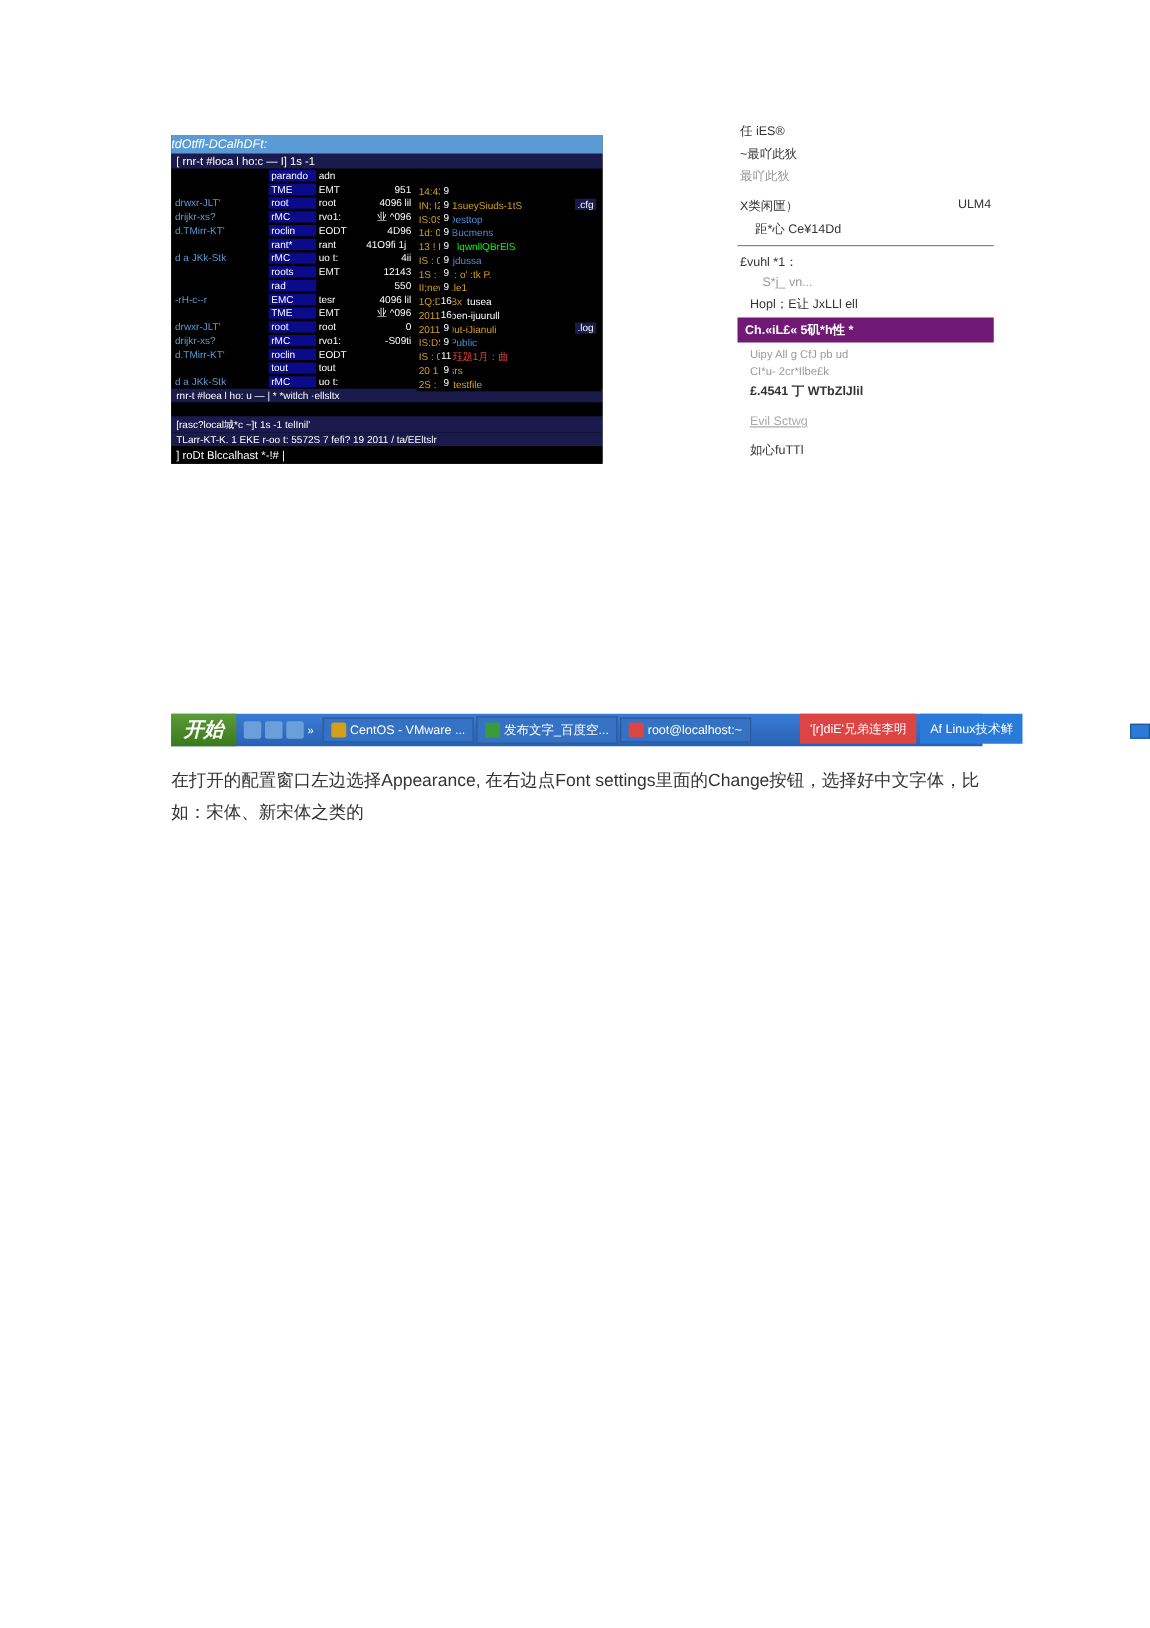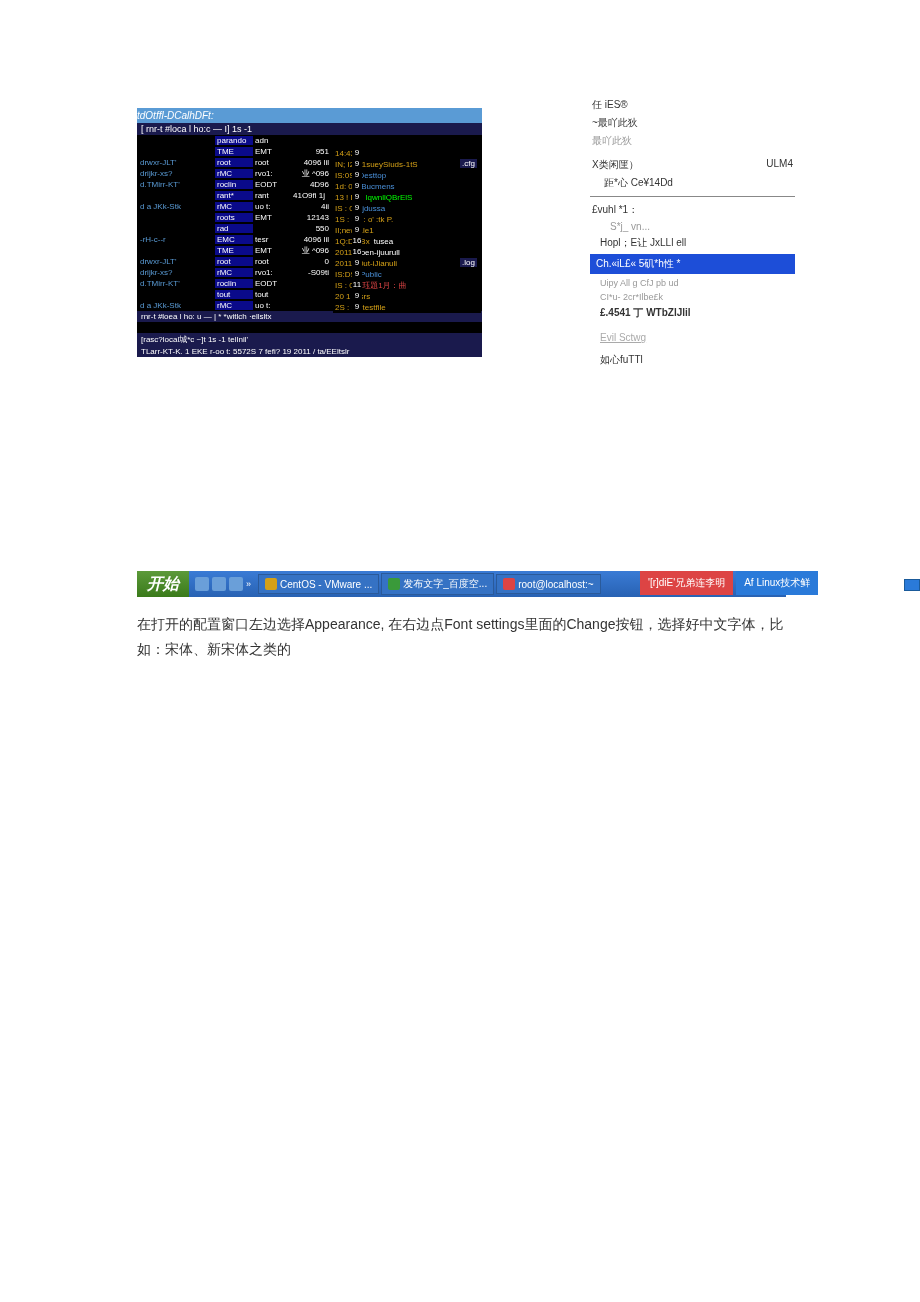--- a/index.html
+++ b/index.html
@@ -23,21 +23,21 @@
 .cfg-label { position: absolute; color: #fff; background: #1a1a4d; font-size: 8px; padding: 0 2px; }
 .bottom-lines { background: #1a1a4d; color: #fff; font-size: 8px; padding: 1px 4px; }
 .prompt-line { background: #000; color: #fff; font-size: 9px; padding: 2px 4px; }
 
 .sidebar { position: absolute; left: 590px; top: 96px; width: 205px; font-size: 11px; }
 .side-big { color: #999; font-size: 20px; padding: 4px 0 2px 20px; letter-spacing: 2px; }
 .side-item { color: #333; padding: 2px 2px; font-size: 10px; }
 .side-item.gray { color: #999; }
 .side-item.link { color: #aaa; text-decoration: underline; }
 .side-hr { border-top: 1px solid #888; margin: 4px 0; }
-.side-highlight { background: #1d4ed8; color: #fff; padding: 3px 6px; margin: 2px 0; font-size: 10px; }
+.side-highlight { background: #701a75; color: #fff; padding: 3px 6px; margin: 2px 0; font-size: 10px; font-weight: bold; }
 .side-right { float: right; }
 
 .taskbar { position: absolute; left: 137px; top: 571px; width: 649px; height: 26px; background: linear-gradient(#3a7bd5, #2862b3); display: flex; align-items: center; }
 .start-btn { background: linear-gradient(#5c9a3a, #3a7a1a); color: #fff; padding: 4px 10px; font-size: 16px; font-style: italic; font-weight: bold; height: 100%; display: flex; align-items: center; }
 .tb-icons { display: flex; gap: 3px; padding: 0 6px; align-items: center; }
 .tb-icon { width: 14px; height: 14px; background: #6a9fd9; border-radius: 2px; }
 .tb-btn { background: #3572c4; color: #fff; font-size: 10px; padding: 3px 6px; margin: 0 1px; border: 1px solid #2a5a9a; display: flex; align-items: center; gap: 3px; }
 .tb-btn .ico { width: 12px; height: 12px; background: #d4a017; border-radius: 2px; }
 .extra-tabs { position: absolute; left: 640px; top: 571px; display: flex; gap: 3px; }
 .ext-tab { font-size: 10px; padding: 5px 8px; color: #fff; }
@@ -153,20 +153,21 @@
           <span class="term-cell blue-cell" style="width:38px">rMC</span>
           <span class="term-cell black-cell" style="width:38px">uo t:</span>
           <span class="term-cell black-cell" style="width:40px;text-align:right"></span>
         </div>
       </div>
   </div>
   <div class="bottom-lines">rnr-t #loea l ho: u — | * *witlch ·ellsltx</div>
   <div style="height:11px;background:#000"></div>
   <div class="bottom-lines">[rasc?local城*c ~]t 1s -1                           telInil'</div>
   <div class="bottom-lines">TLarr-KT-K. 1 EKE r-oo t: 5572S 7 fefi? 19 2011 / ta/EEltslr</div>
+  <div class="prompt-line">] roDt Blccalhast *-!# |</div>
 </div>
 
 <div class="right-col" id="right-container">
     <div class="right-row">
       <span class="time-cell">14:43 a</span>
       <span class="name-cell white"></span>
     </div>
     <div class="right-row">
       <span class="time-cell">IN; I2 B1sueySiuds-1tS</span>
       <span class="name-cell white"></span>

